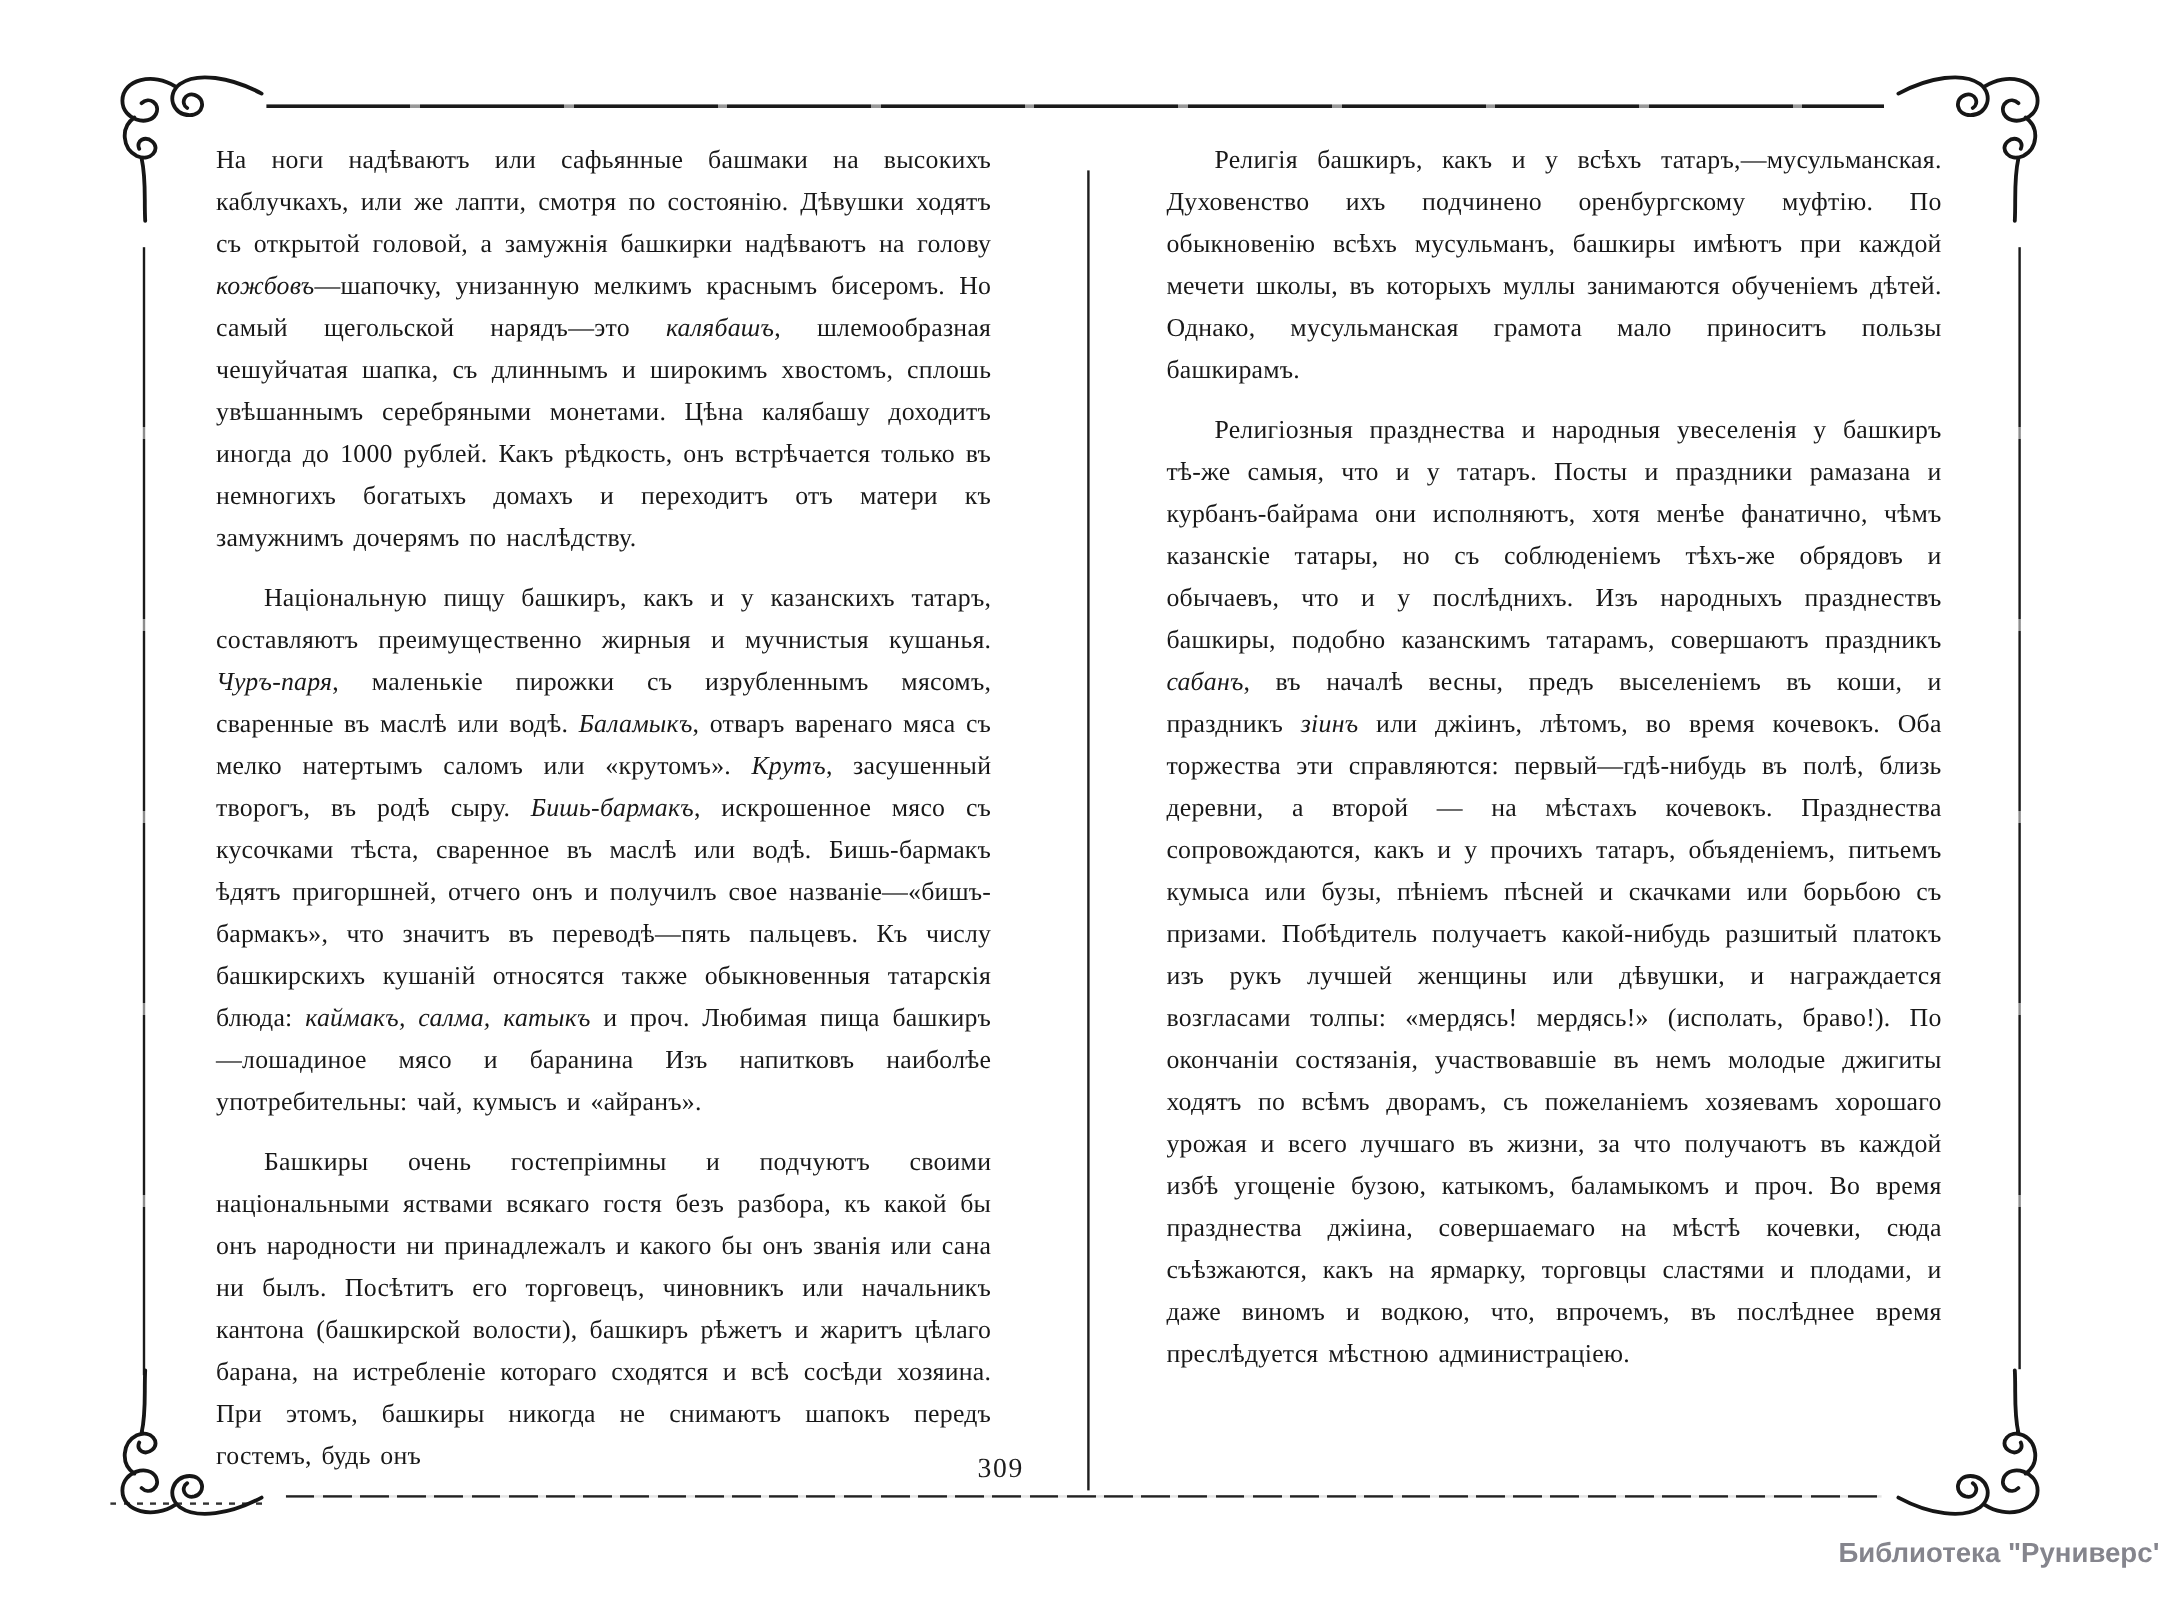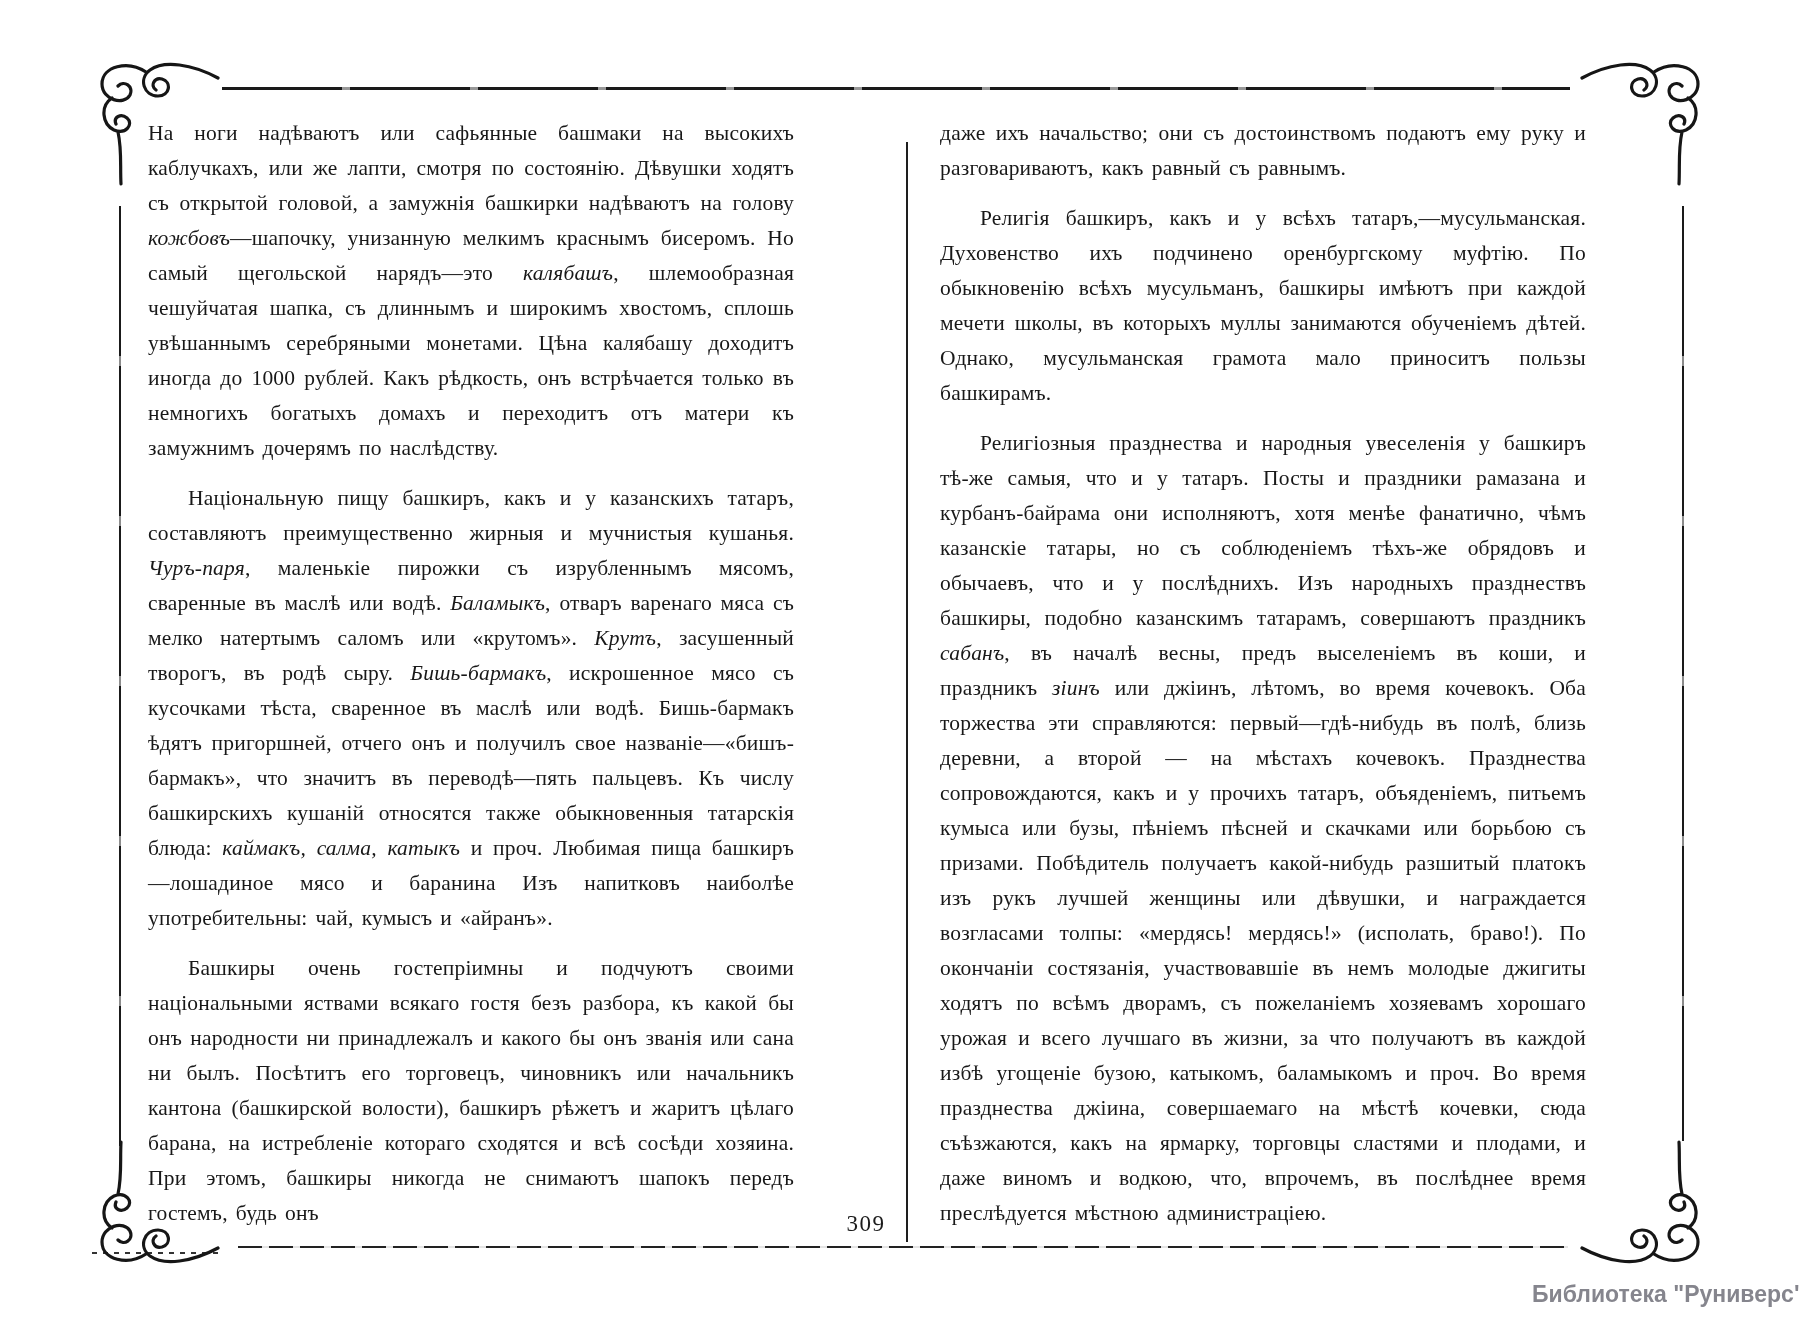--- a/index.html
+++ b/index.html
@@ -34,30 +34,30 @@
   
   .flourish { position:absolute; width:140px; height:140px; }
   .fl-tl { left:80px;  top:58px; }
   .fl-tr { left:1580px; top:58px;  transform:scaleX(-1); }
   .fl-bl { left:80px;  top:1128px; transform:scaleY(-1); }
   .fl-br { left:1580px; top:1128px; transform:scale(-1,-1); }
   
   .column {
     position:absolute; top:116px; width:646px;
     font-size:21.5px; line-height:35px;
-    text-align:justify; letter-spacing:.2px; word-spacing:2.5px;
+    text-align:justify; letter-spacing:.2px; word-spacing:2.5px;margin-left:32px;
   }
   .col-left  { left:148px; }
   .col-right { left:940px; }
   .column p.para { margin:0 0 15px 0; }
   .column p.para.indent { text-indent:40px; }
   .column i { font-style:italic; }
   
   .page-number {
-    position:absolute; top:1211px; left:781px; width:170px;
+    position:absolute; top:1211px; left:749px; width:170px;
     text-align:center; font-size:23px; letter-spacing:1.5px; color:#1c1c1c;
   }
   .watermark {
     position:absolute; top:1281px; left:1532px;
     font-family:"Liberation Sans", sans-serif;
     font-size:23px; font-weight:700; color:#85858d; white-space:nowrap;
   }
 </style>
 </head>
 <body>
@@ -84,21 +84,20 @@
   </svg>
 
   <div class="divider"></div>
 
   <div class="column col-left">
       <p class="para"><span>На ноги надѣваютъ или сафьянные башмаки на высокихъ каблучкахъ, или же лапти, смотря по состоянію. Дѣвушки ходятъ съ открытой головой, а замужнія башкирки надѣваютъ на голову </span><i>кожбовъ</i><span>—шапочку, унизанную мелкимъ краснымъ бисеромъ. Но самый щегольской нарядъ—это </span><i>калябашъ</i><span>, шлемообразная чешуйчатая шапка, съ длиннымъ и широкимъ хвостомъ, сплошь увѣшаннымъ серебряными монетами. Цѣна калябашу доходитъ иногда до 1000 рублей. Какъ рѣдкость, онъ встрѣчается только въ немногихъ богатыхъ домахъ и переходитъ отъ матери къ замужнимъ дочерямъ по наслѣдству.</span></p>
       <p class="para indent"><span>Національную пищу башкиръ, какъ и у казанскихъ татаръ, составляютъ преимущественно жирныя и мучнистыя кушанья. </span><i>Чуръ-паря</i><span>, маленькіе пирожки съ изрубленнымъ мясомъ, сваренные въ маслѣ или водѣ. </span><i>Баламыкъ</i><span>, отваръ варенаго мяса съ мелко натертымъ саломъ или «крутомъ». </span><i>Крутъ</i><span>, засушенный творогъ, въ родѣ сыру. </span><i>Бишь-бармакъ</i><span>, искрошенное мясо съ кусочками тѣста, сваренное въ маслѣ или водѣ. Бишь-бармакъ ѣдятъ пригоршней, отчего онъ и получилъ свое названіе—«бишъ-бармакъ», что значитъ въ переводѣ—пять пальцевъ. Къ числу башкирскихъ кушаній относятся также обыкновенныя татарскія блюда: </span><i>каймакъ, салма, катыкъ</i><span> и проч. Любимая пища башкиръ—лошадиное мясо и баранина Изъ напитковъ наиболѣе употребительны: чай, кумысъ и «айранъ».</span></p>
       <p class="para indent"><span>Башкиры очень гостепріимны и подчуютъ своими національными яствами всякаго гостя безъ разбора, къ какой бы онъ народности ни принадлежалъ и какого бы онъ званія или сана ни былъ. Посѣтитъ его торговецъ, чиновникъ или начальникъ кантона (башкирской волости), башкиръ рѣжетъ и жаритъ цѣлаго барана, на истребленіе котораго сходятся и всѣ сосѣди хозяина. При этомъ, башкиры никогда не снимаютъ шапокъ передъ гостемъ, будь онъ</span></p>
     </div>
   <div class="column col-right">
-      <p class="para"><span>даже ихъ начальство; они съ достоинствомъ подаютъ ему руку и разговариваютъ,  какъ равный съ равнымъ.</span></p>
       <p class="para indent"><span>Религія башкиръ, какъ и у всѣхъ татаръ,—мусульманская. Духовенство ихъ подчинено оренбургскому муфтію. По обыкновенію всѣхъ мусульманъ, башкиры имѣютъ при каждой мечети школы, въ которыхъ муллы занимаются обученіемъ дѣтей. Однако, мусульманская грамота мало приноситъ пользы башкирамъ.</span></p>
       <p class="para indent"><span>Религіозныя празднества и народныя увеселенія у башкиръ тѣ-же самыя, что и у татаръ. Посты и праздники рамазана и курбанъ-байрама они исполняютъ, хотя менѣе фанатично, чѣмъ казанскіе татары, но съ соблюденіемъ тѣхъ-же обрядовъ и обычаевъ, что и у послѣднихъ. Изъ народныхъ празднествъ башкиры, подобно казанскимъ татарамъ, совершаютъ праздникъ </span><i>сабанъ</i><span>, въ началѣ весны, предъ выселеніемъ въ коши, и праздникъ </span><i>зіинъ</i><span> или джіинъ, лѣтомъ, во время кочевокъ. Оба торжества эти справляются: первый—гдѣ-нибудь въ полѣ, близь деревни, а второй — на мѣстахъ кочевокъ. Празднества сопровождаются, какъ и у прочихъ татаръ, объяденіемъ, питьемъ кумыса или бузы, пѣніемъ пѣсней и скачками или борьбою съ призами. Побѣдитель получаетъ какой-нибудь разшитый платокъ изъ рукъ лучшей женщины или дѣвушки, и награждается возгласами толпы: «мердясь! мердясь!» (исполать, браво!). По окончаніи состязанія, участвовавшіе въ немъ молодые джигиты ходятъ по всѣмъ дворамъ, съ пожеланіемъ хозяевамъ хорошаго урожая и всего лучшаго въ жизни, за что получаютъ въ каждой избѣ угощеніе бузою, катыкомъ, баламыкомъ и проч. Во время празднества джіина, совершаемаго на мѣстѣ кочевки, сюда съѣзжаются, какъ на ярмарку, торговцы сластями и плодами, и даже виномъ и водкою, что, впрочемъ, въ послѣднее время преслѣдуется мѣстною администраціею.</span></p>
     </div>
 
   <div class="page-number">309</div>
   <div class="watermark">Библиотека "Руниверс"</div>
 
 </div>
 
 </body></html>

